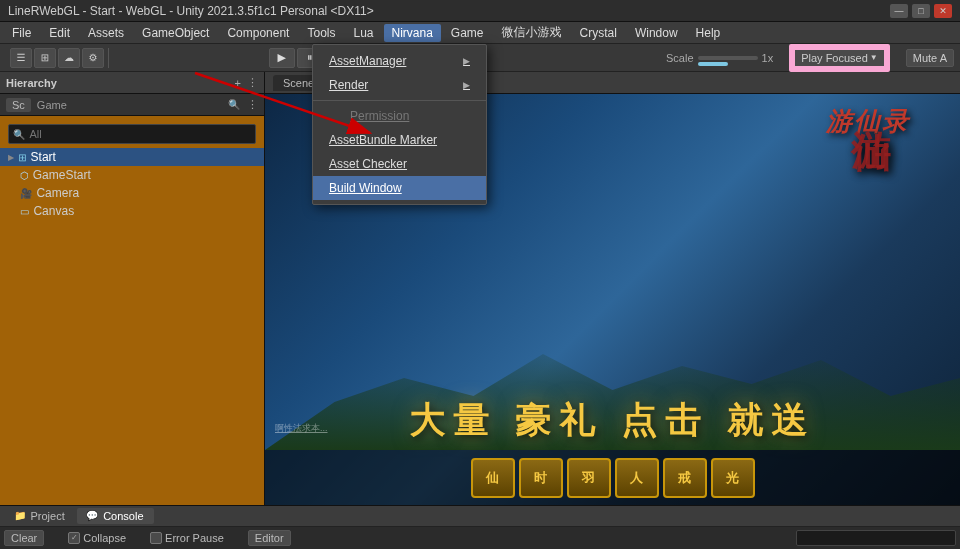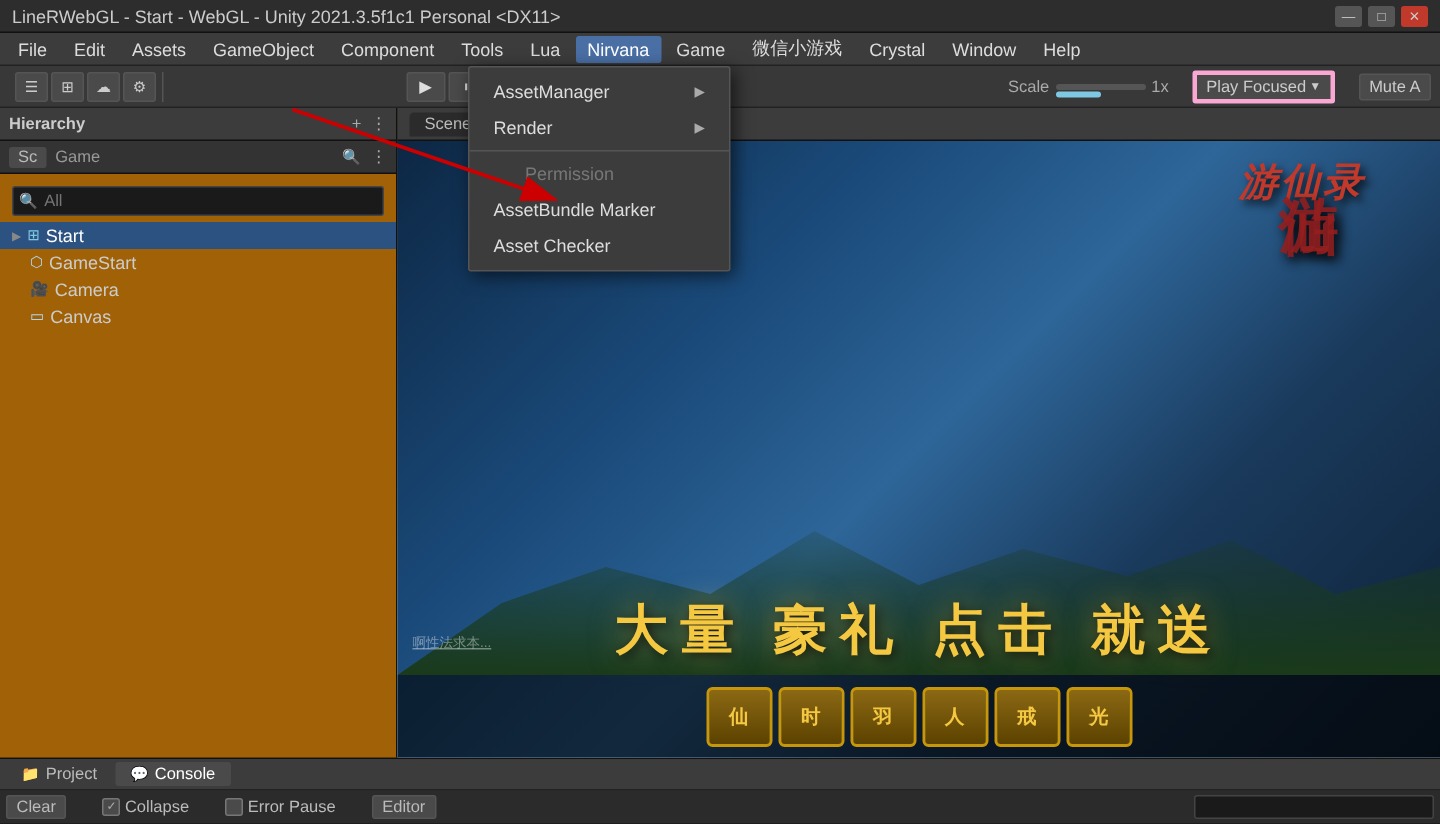--- a/index.html
+++ b/index.html
@@ -124,21 +124,21 @@
       display: flex;
       align-items: center;
       gap: 16px;
       margin-left: auto;
     }
     .play-focused-btn {
       display: flex;
       align-items: center;
       gap: 2px;
       background: #4a4a4a;
-      border: 3px solid #f9a8d4;
+      border: 6px solid #f9a8d4;
       border-radius: 2px;
       padding: 2px 6px;
       cursor: pointer;
       color: #ccc;
       font-size: 11px;
     }
     .mute-btn {
       background: #4a4a4a;
       border: 1px solid #555;
       border-radius: 2px;
@@ -355,20 +355,21 @@
     }
     .dropdown-item {
       padding: 5px 16px;
       font-size: 12px;
       color: #ddd;
       cursor: pointer;
       display: flex;
       align-items: center;
       justify-content: space-between;
       white-space: nowrap;
+      text-decoration: underline;
     }
     .dropdown-item.disabled { color: #777; cursor: default; padding-left: 37px; }
     .dropdown-item.highlighted { background: #4a6fa5; color: white; }
     .dropdown-separator {
       height: 1px;
       background: #555;
       margin: 3px 0;
     }
     .dropdown-arrow {
       font-size: 9px;
@@ -604,20 +605,23 @@
   <div class="dropdown-separator"></div>
   <div class="dropdown-item disabled">
     <span>Permission</span>
   </div>
   <div class="dropdown-item">
     <span>AssetBundle Marker</span>
   </div>
   <div class="dropdown-item">
     <span>Asset Checker</span>
   </div>
+  <div class="dropdown-item highlighted">
+    <span>Build Window</span>
+  </div>
 </div>
 
 <svg class="red-arrow" viewBox="0 0 200 80" xmlns="http://www.w3.org/2000/svg">
   <defs>
     <marker id="arrowhead" markerWidth="10" markerHeight="7" refX="9" refY="3.5" orient="auto">
       <polygon points="0 0, 10 3.5, 0 7" fill="#cc0000"></polygon>
     </marker>
   </defs>
   <line x1="5" y1="5" x2="180" y2="65" stroke="#cc0000" stroke-width="2.5" marker-end="url(#arrowhead)"></line>
 </svg>

